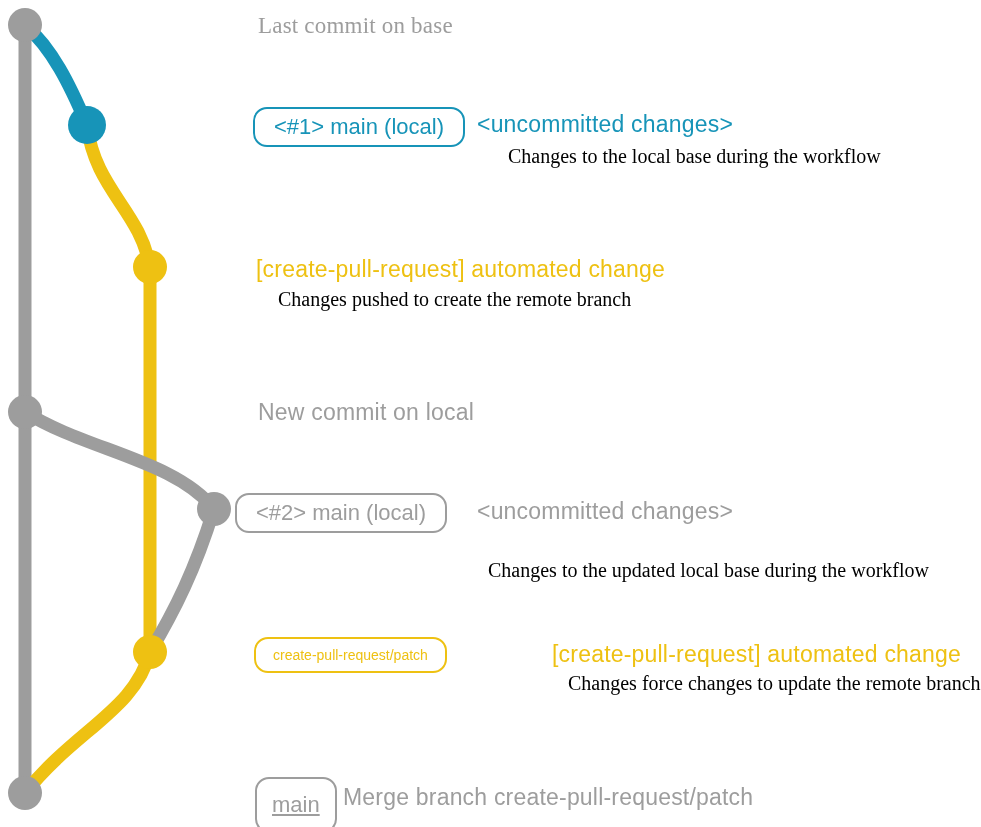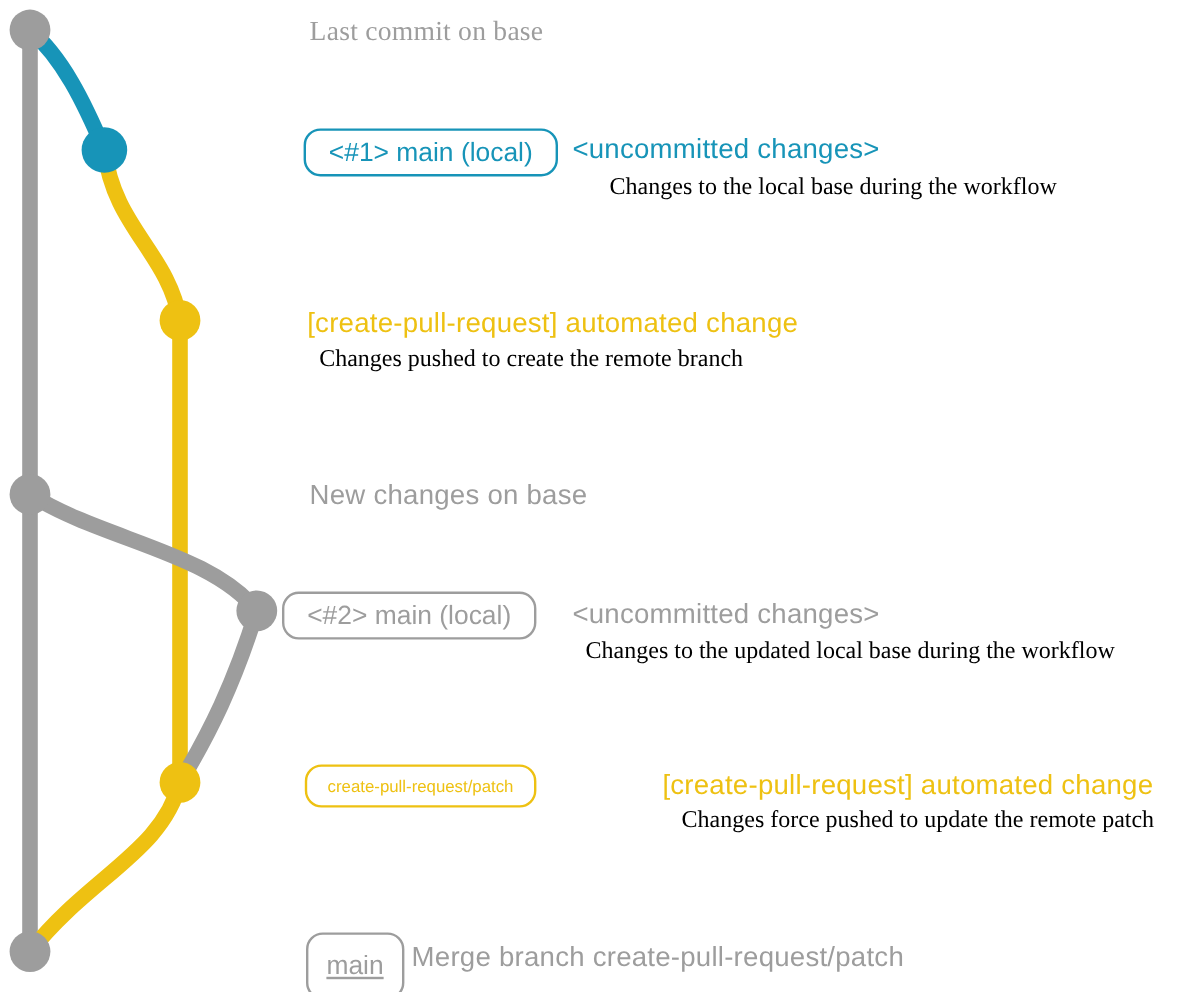--- a/index.html
+++ b/index.html
@@ -56,28 +56,28 @@
     <circle class="fill-gray" cx="25" cy="793" r="17"></circle>
   </svg>
 
   <div class="h c-gray" style="left:258px; top:13px;font-family:Liberation Serif, serif;">Last commit on base</div>
 
   <div class="badge c-blue" style="left:253px; top:107px; width:212px; height:40px;">&lt;#1&gt; main (local)</div>
   <div class="h c-blue" style="left:477px; top:112px;">&lt;uncommitted changes&gt;</div>
   <div class="detail" style="left:492px; top:145px;margin-left:16px;">Changes to the local base during the workflow</div>
 
   <div class="h c-yellow" style="left:256px; top:257px;">[create-pull-request] automated change</div>
-  <div class="detail" style="left:266px; top:288px;">Changes pushed to create the remote branch</div>
+  <div class="detail" style="left:278px; top:288px;">Changes pushed to create the remote branch</div>
 
-  <div class="h c-gray" style="left:258px; top:400px;">New changes on base</div>
+  <div class="h c-gray" style="left:258px; top:400px;">New commit on local</div>
 
   <div class="badge c-gray" style="left:235px; top:493px; width:212px; height:40px;">&lt;#2&gt; main (local)</div>
   <div class="h c-gray" style="left:477px; top:499px;">&lt;uncommitted changes&gt;</div>
-  <div class="detail" style="left:488px; top:531px;">Changes to the updated local base during the workflow</div>
+  <div class="detail" style="left:488px; top:559px;">Changes to the updated local base during the workflow</div>
 
   <div class="badge c-yellow" style="left:254px; top:637px; height:36px; padding:0 17px; font-size:14px;">create-pull-request/patch</div>
   <div class="h c-yellow" style="left:552px; top:642px;">[create-pull-request] automated change</div>
-  <div class="detail" style="left:568px; top:672px;">Changes force pushed to update the remote patch</div>
+  <div class="detail" style="left:568px; top:672px;">Changes force changes to update the remote branch</div>
 
   <div class="badge c-gray" style="left:255px; top:777px; height:56px; padding:0 15px;text-decoration:underline;">main</div>
   <div class="h c-gray" style="left:343px; top:785px;">Merge branch create-pull-request/patch</div>
 
 </div>
 
 </body></html>

